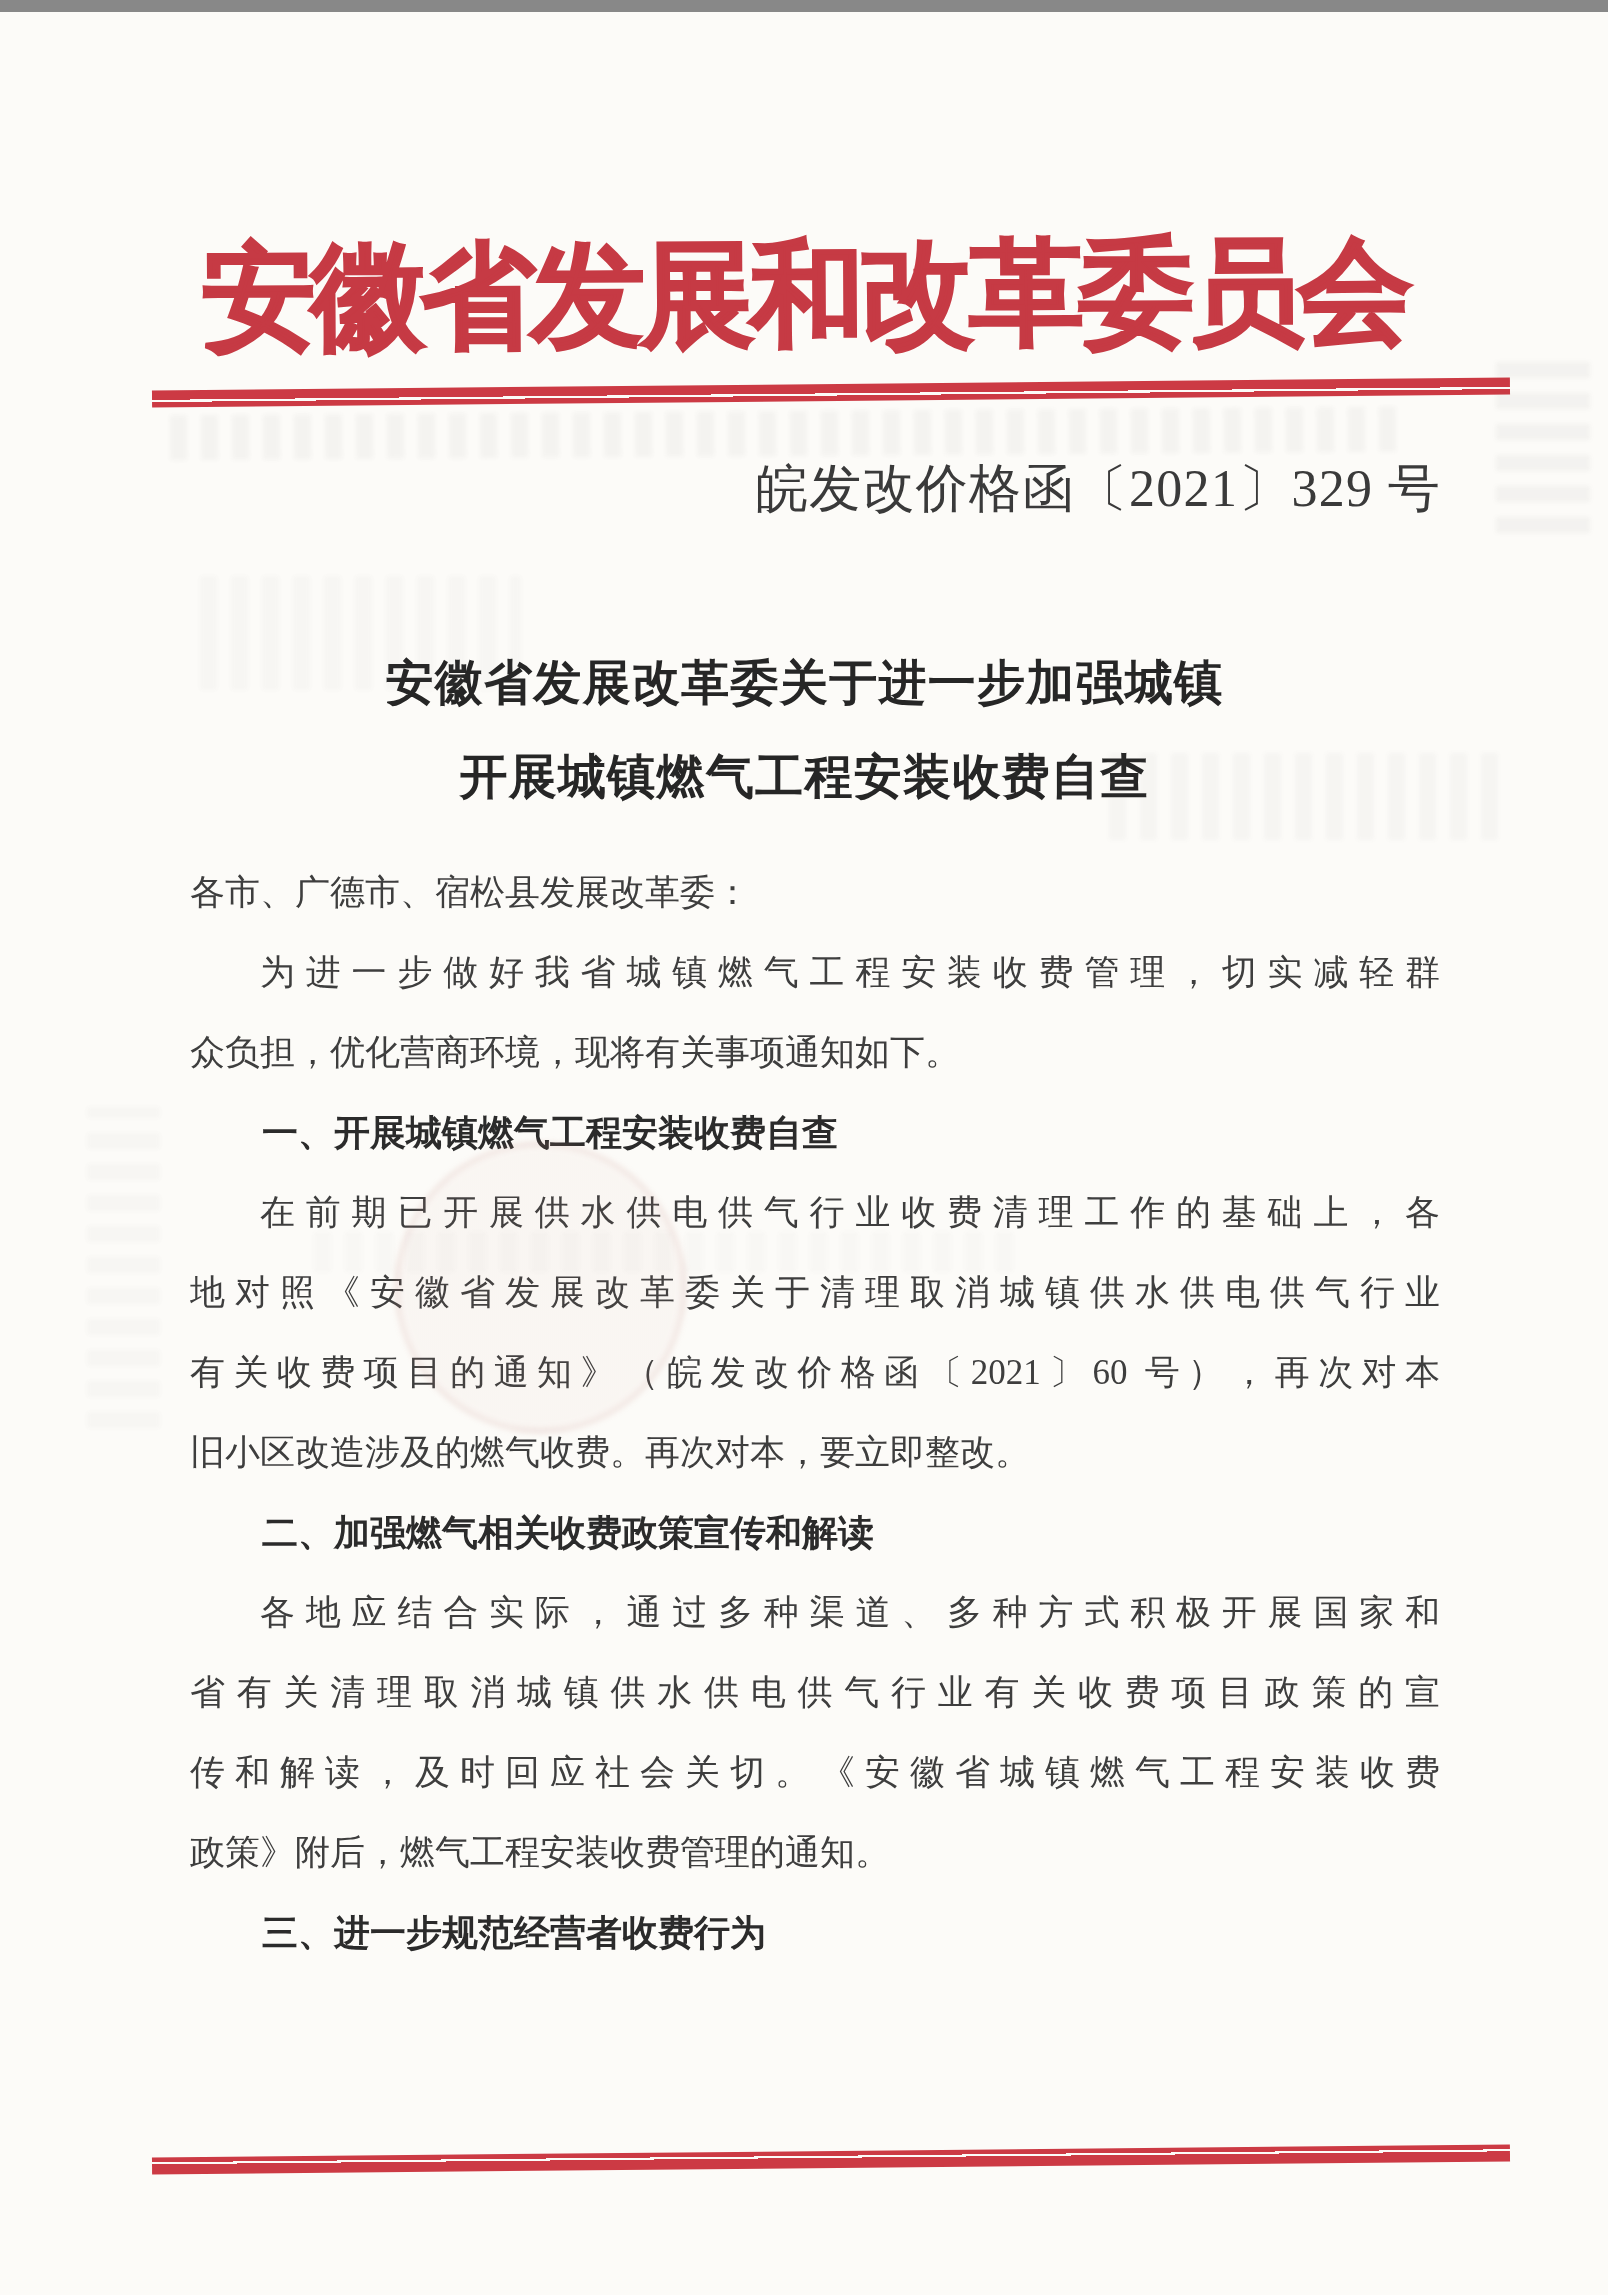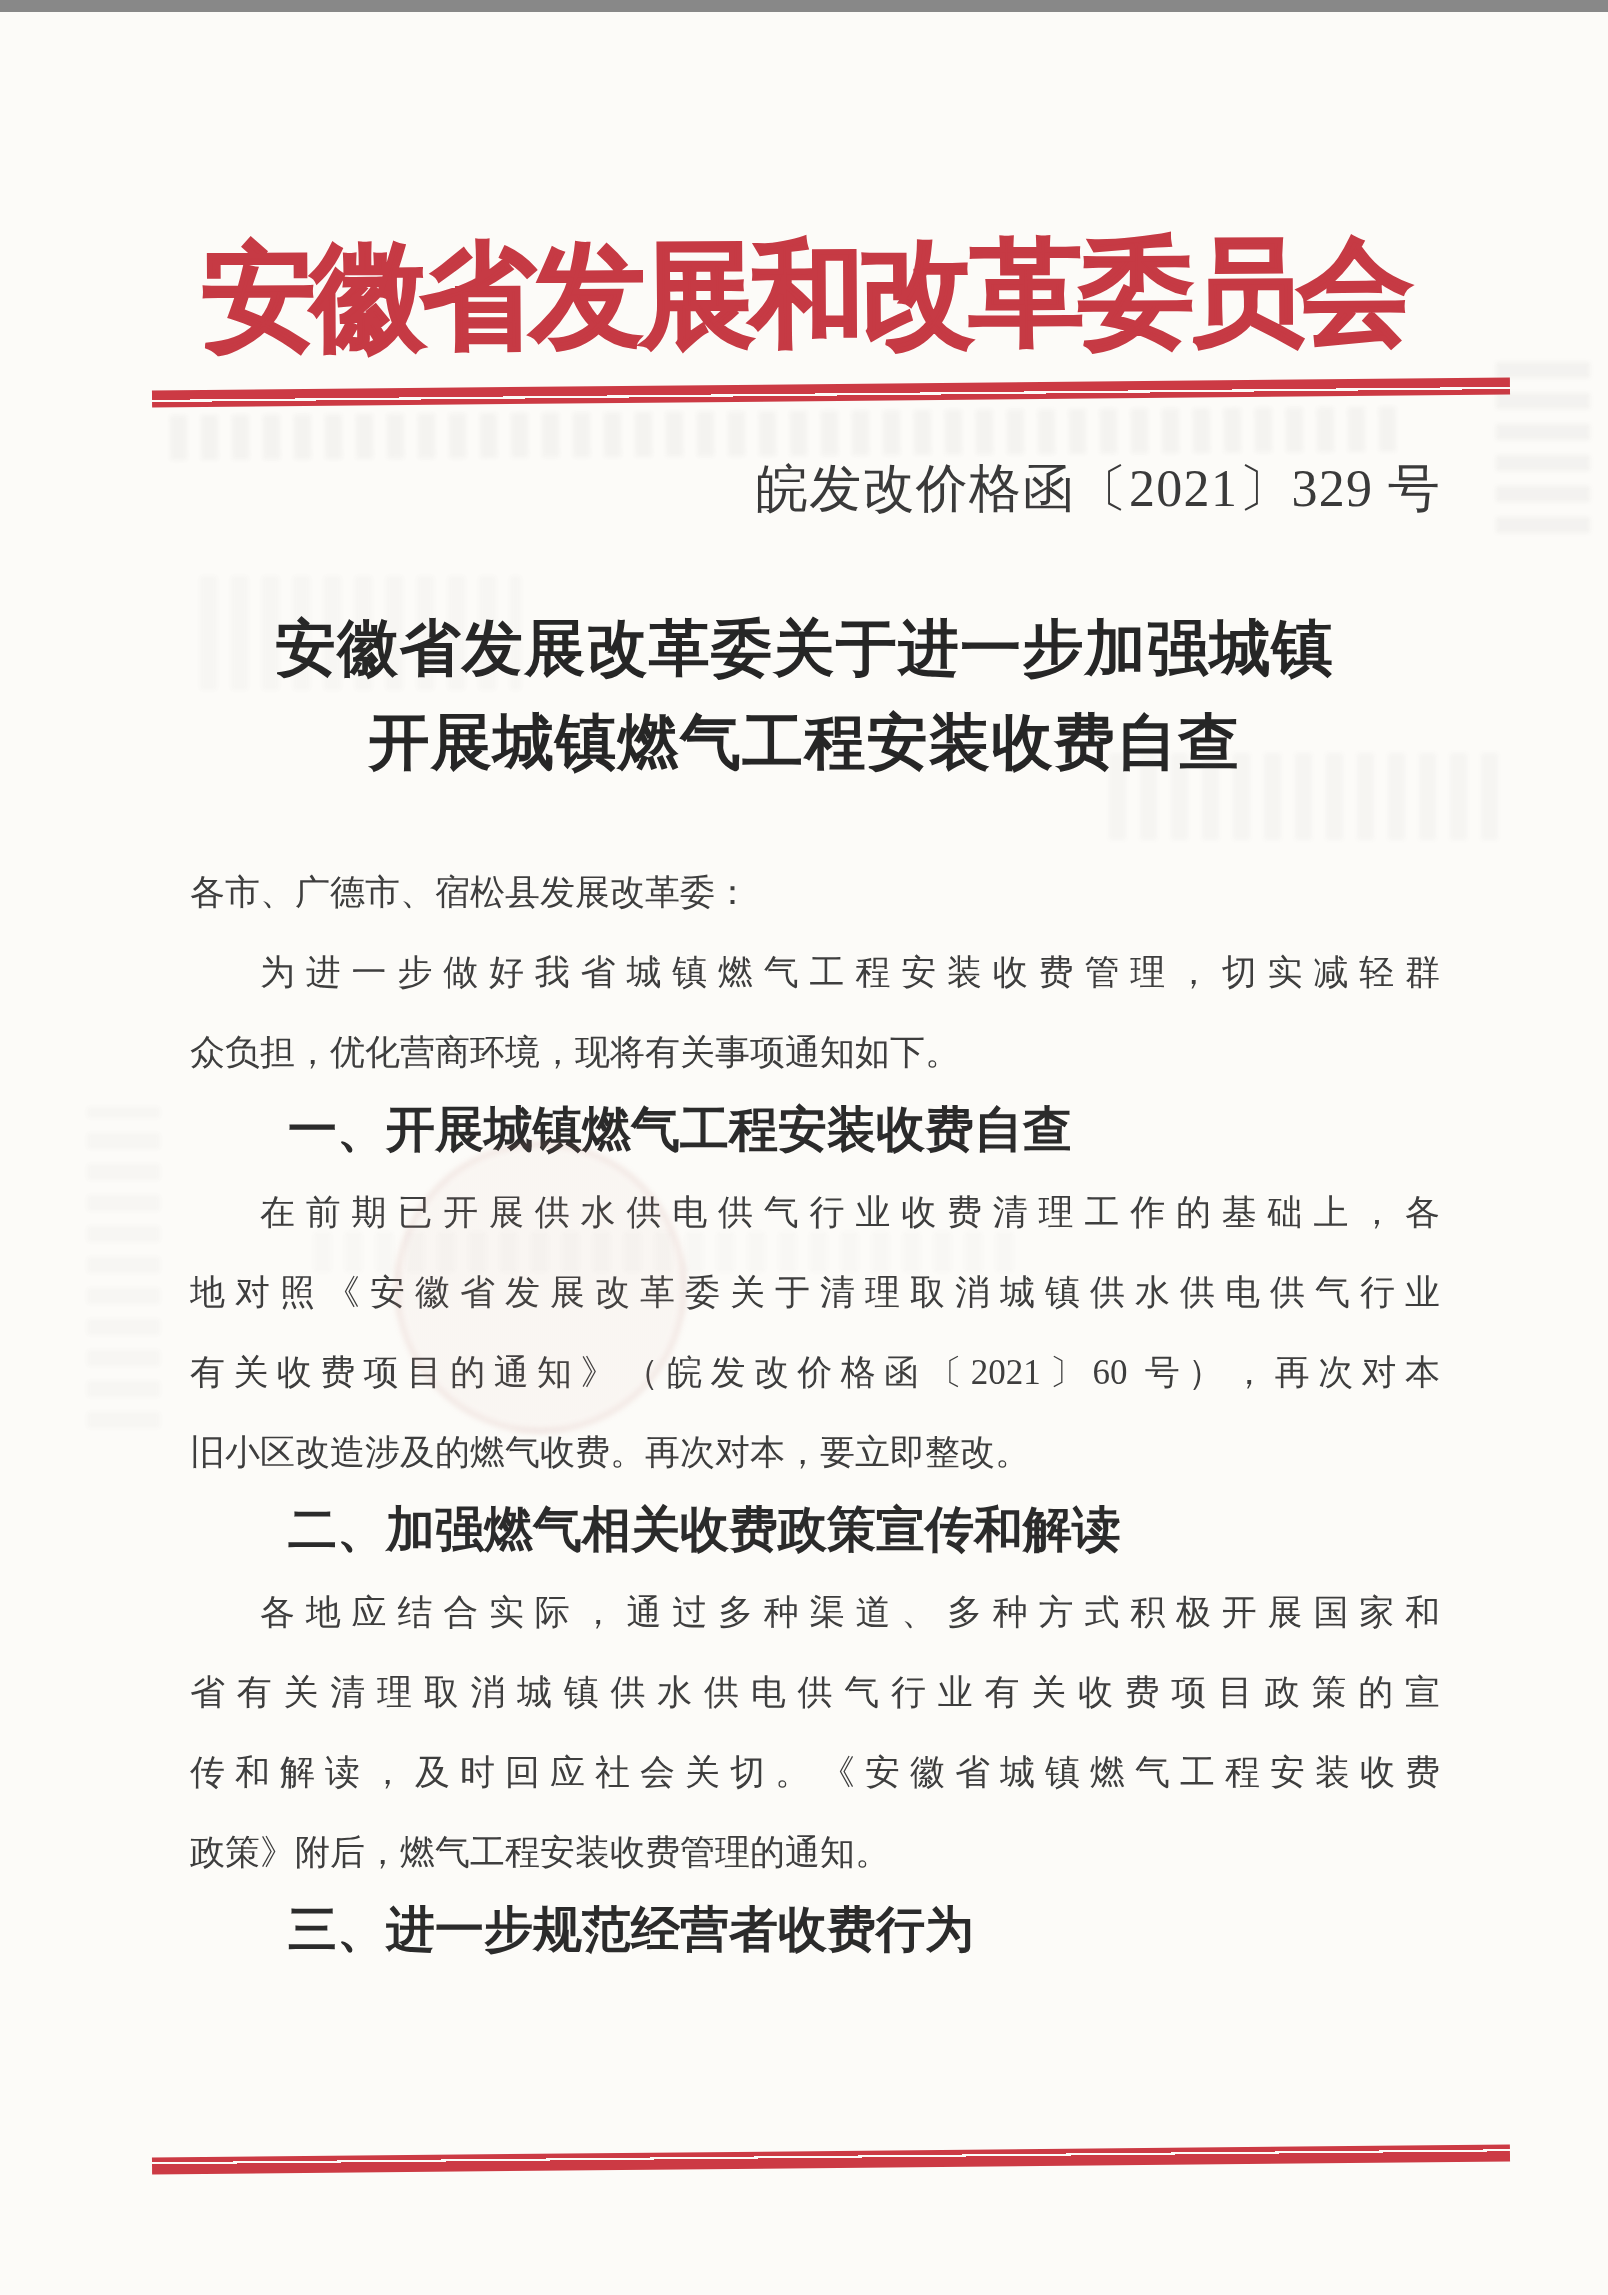--- a/index.html
+++ b/index.html
@@ -44,23 +44,23 @@
 
   .docnum{
     position:absolute;top:455px;right:168px;
     font-size:52px;line-height:44px;
     letter-spacing:1.3px;
     color:#3A3A3A;
     white-space:nowrap;
   }
 
   .title{
-    position:absolute;top:590px;left:0;width:100%;
+    position:absolute;top:624px;left:0;width:100%;
     text-align:center;
-    font-size:61px;line-height:94px;
+    font-size:48px;line-height:94px;
     font-weight:700;
     letter-spacing:1.3px;
     color:#262626;
   }
 
   .body{
     position:absolute;top:841px;left:190px;width:1250px;
     font-size:35px;
     color:#3E3E3E;
   }
@@ -68,23 +68,23 @@
     height:80px;line-height:80px;
     white-space:nowrap;
   }
   .bline.fill{
     white-space:normal;
     text-align:justify;
     text-align-last:justify;
   }
   .bline.indent{text-indent:2em;}
   .bline.hd{
-    font-family:Liberation Mono, monospace;
+    font-family:Liberation Sans, sans-serif;
     font-weight:700;
-    font-size:49px;
+    font-size:36px;
     color:#2B2B2B;
   }
 
   
   .smudge{
     position:absolute;
     background:repeating-linear-gradient(90deg, rgba(110,110,110,0.12) 0 17.4px, transparent 17.4px 31px);
     filter:blur(2px);
     pointer-events:none;
   }

